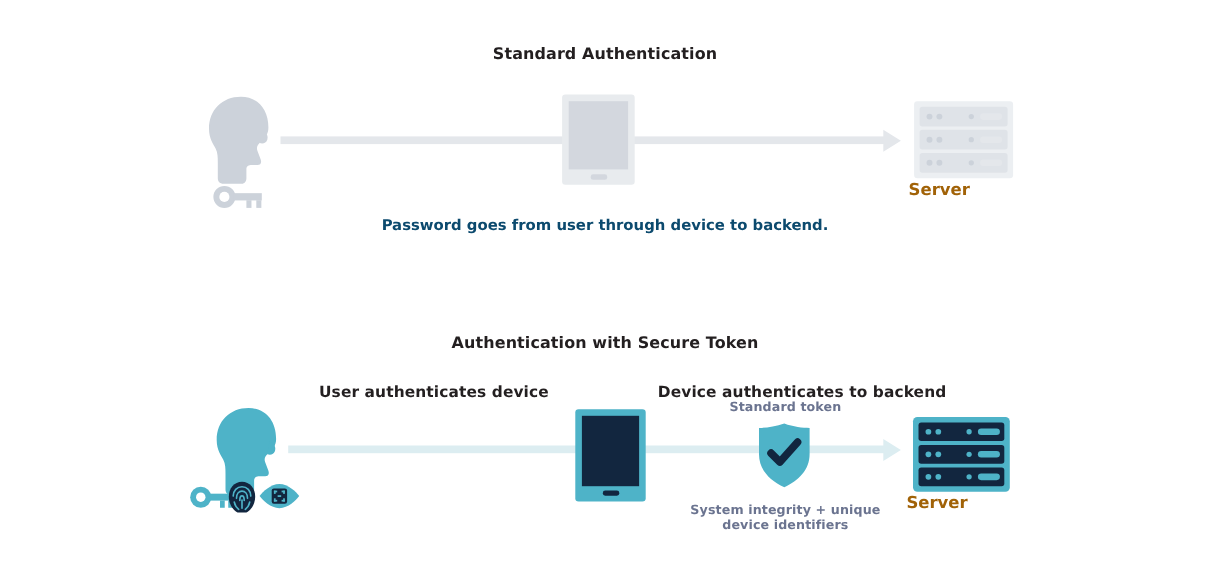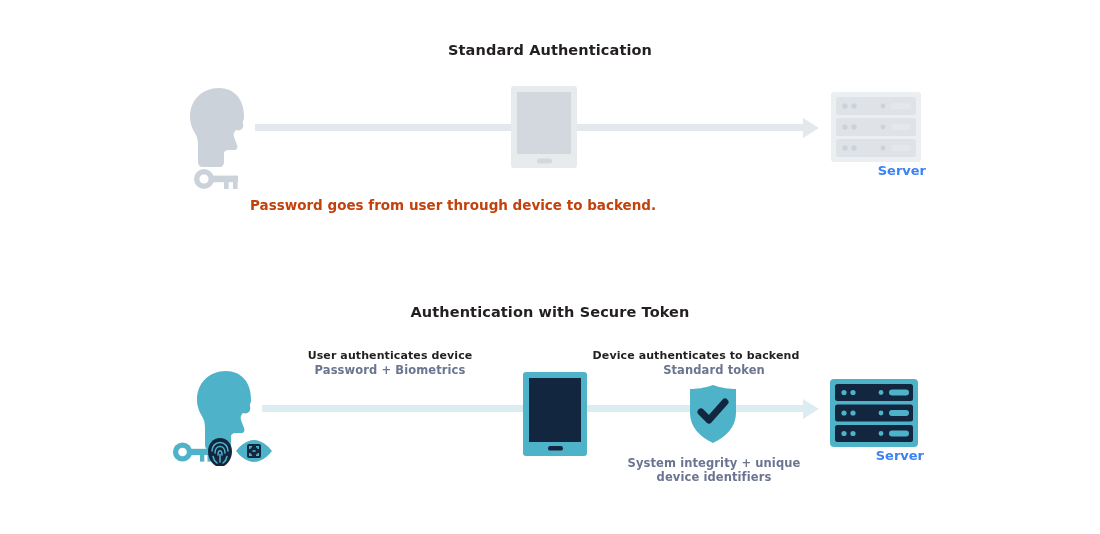--- a/index.html
+++ b/index.html
@@ -29,43 +29,44 @@
     color: #231f20;
     letter-spacing: 0.1px;
     text-align: center;
     white-space: nowrap;
   }
 
   
   .caption {
     font-size: 13.5px;
     font-weight: bold;
-    color: #c2410c;
+    color: #0c4a6e;
+    text-align: center;
     white-space: nowrap;
   }
   .label-strong {
-    font-size: 11px;
+    font-size: 14px;
     font-weight: bold;
     color: #231f20;
     text-align: center;
     white-space: nowrap;
     letter-spacing: 0.1px;
   }
   .label-sub {
     font-size: 11.5px;
     font-weight: bold;
     color: #6b7490;
     text-align: center;
     letter-spacing: 0.1px;
   }
   .server-label {
-    font-size: 13px;
-    font-weight: bold;
-    color: #3b82f6;
-    text-align: right;
+    font-size: 15px;
+    font-weight: bold;
+    color: #a16207;
+    text-align: left;
     white-space: nowrap;
   }
 
   
   .arrow-wrap { position: absolute; }
   .arrow-line {
     position: absolute;
     height: 7px;
     top: 0;
   }
@@ -249,21 +250,20 @@
         <rect x="59" y="10.5" width="20" height="6" rx="3"></rect>
         <rect x="59" y="31" width="20" height="6" rx="3"></rect>
         <rect x="59" y="51.5" width="20" height="6" rx="3"></rect>
       </g>
     </svg>
   </div>
 
   <div class="abs server-label" style="left:824px; top:448px; width:100px;">Server</div>
 
   <div class="abs label-strong" style="left:290px; top:349px; width:200px;">User authenticates device</div>
-  <div class="abs label-sub" style="left:290px; top:363px; width:200px;">Password + Biometrics</div>
-
-  <div class="abs label-strong" style="left:580px; top:349px; width:232px;">Device authenticates to backend</div>
+
+  <div class="abs label-strong" style="left:598px; top:349px; width:232px;">Device authenticates to backend</div>
   <div class="abs label-sub" style="left:598px; top:363px; width:232px;">Standard token</div>
 
   <div class="abs label-sub" style="left:603px; top:456px; width:222px;">System integrity + unique</div>
   <div class="abs label-sub" style="left:603px; top:470px; width:222px;">device identifiers</div>
 
 </div>
 
 </body></html>

